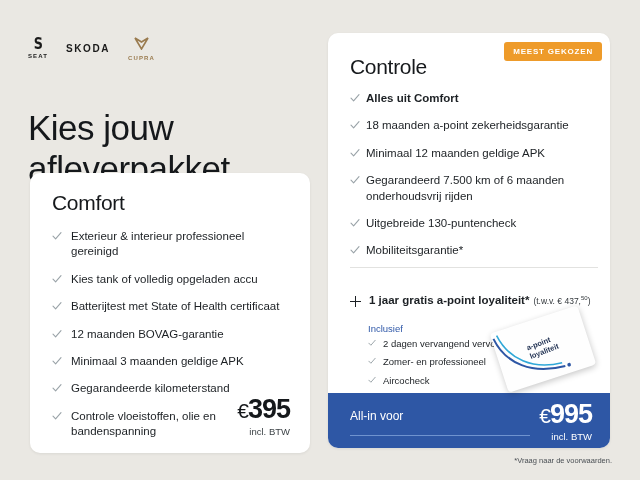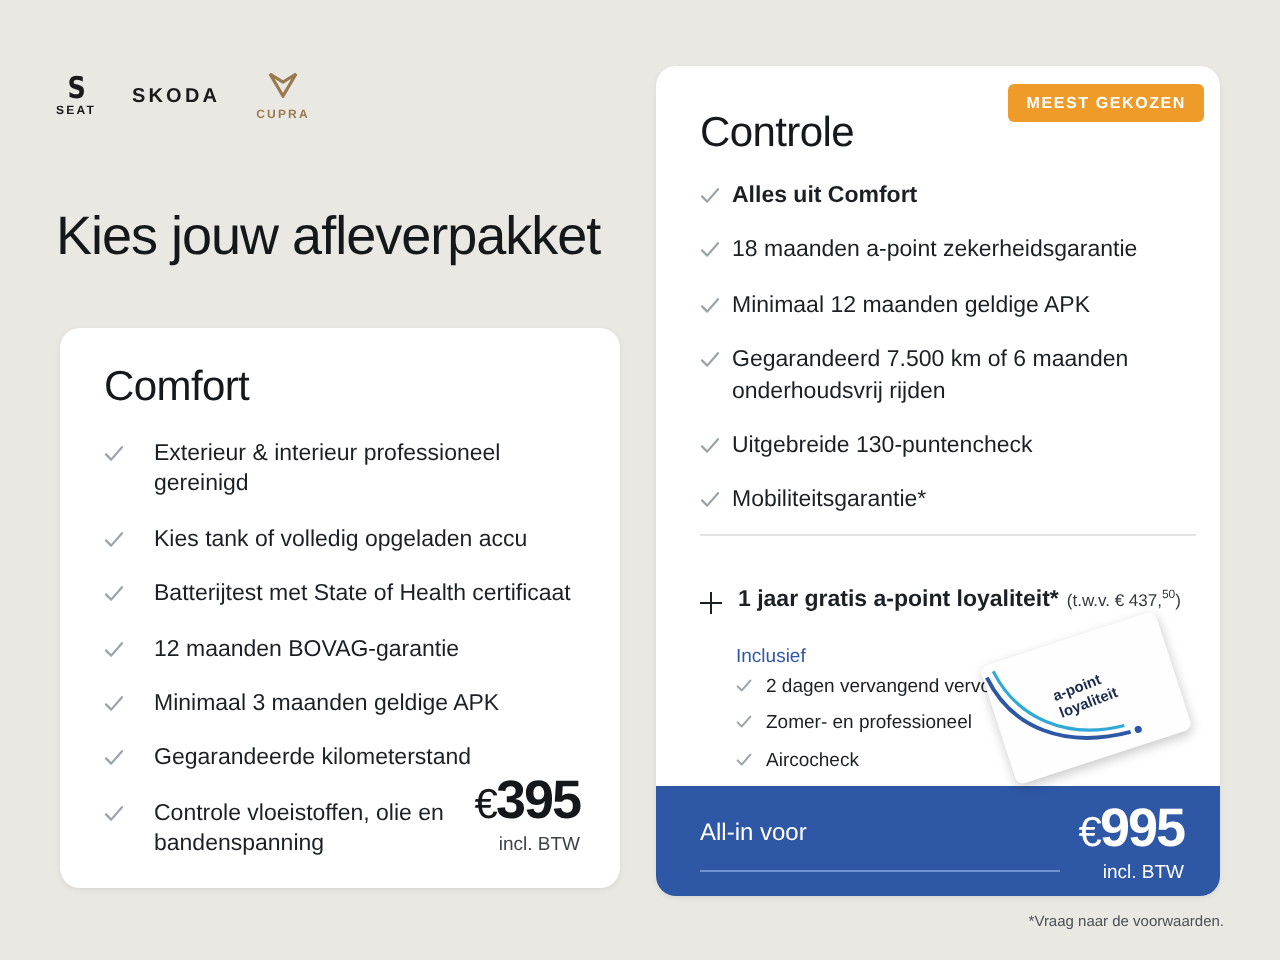--- a/index.html
+++ b/index.html
@@ -16,31 +16,31 @@
   .logos{position:absolute;left:28px;top:36px;display:flex;align-items:center;gap:18px;}
   .logo-seat{display:flex;flex-direction:column;align-items:center;gap:2px;}
   .logo-seat .mark{font-weight:bold;font-size:15px;line-height:13px;color:#1a1a1a;
     font-family:"DejaVu Sans",sans-serif;transform:scaleX(.85);}
   .logo-seat .wordmark{font-size:6px;letter-spacing:1.1px;font-weight:bold;color:#1a1a1a;}
   .logo-skoda{font-size:10px;font-weight:bold;letter-spacing:1.6px;color:#1a1a1a;}
   .logo-cupra{display:flex;flex-direction:column;align-items:center;gap:1px;}
   .logo-cupra .wordmark{font-size:6px;letter-spacing:1.1px;font-weight:bold;color:#9a7b4f;}
 
   .headline{position:absolute;left:28px;top:85px;width:280px;
-    font-size:27px;line-height:1.16;font-weight:400;letter-spacing:-.5px;color:#15181B;}
+    font-size:35px;line-height:1.16;font-weight:400;letter-spacing:-.5px;color:#15181B;}
 
   .card{
     position:absolute;background:#fff;border-radius:10px;
     box-shadow:0 1px 3px rgba(0,0,0,.07);
   }
-  .card-comfort{left:30px;top:164px;width:280px;height:280px;}
+  .card-comfort{left:30px;top:173px;width:280px;height:280px;}
   .comfort-title{position:absolute;left:22px;top:18px;font-size:21px;font-weight:400;letter-spacing:-.3px;}
 
   .feature-list{position:absolute;left:22px;top:56px;width:240px;list-style:none;margin:0;padding:0;}
-  .feature-list li{display:flex;gap:15px;margin-bottom:12px;font-size:11.5px;line-height:1.34;color:#1c2024;}
+  .feature-list li{display:flex;gap:9px;margin-bottom:12px;font-size:11.5px;line-height:1.34;color:#1c2024;}
   .feature-list li .txt{flex:1;}
   .check{flex:0 0 auto;width:10px;height:10px;margin-top:2px;}
   .check svg{display:block;}
 
   .price-block{position:absolute;right:20px;bottom:16px;text-align:right;}
   .price-main{font-size:27px;font-weight:bold;letter-spacing:-1px;line-height:1;color:#15181B;}
   .price-main .cur{font-size:21px;font-weight:400;}
   .price-sub{font-size:9.5px;color:#3d4347;margin-top:3px;}
 
   

